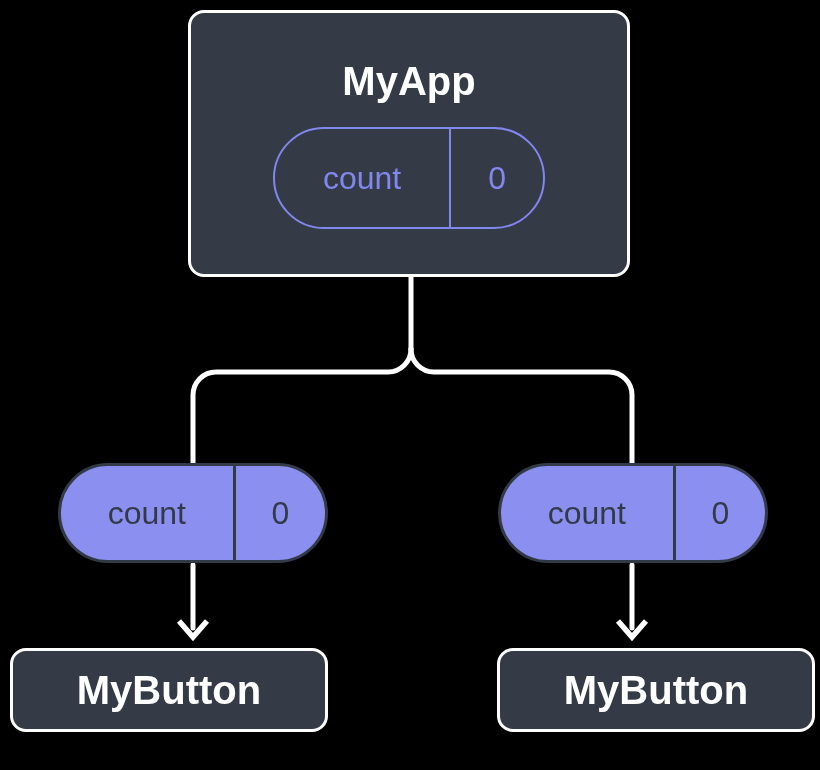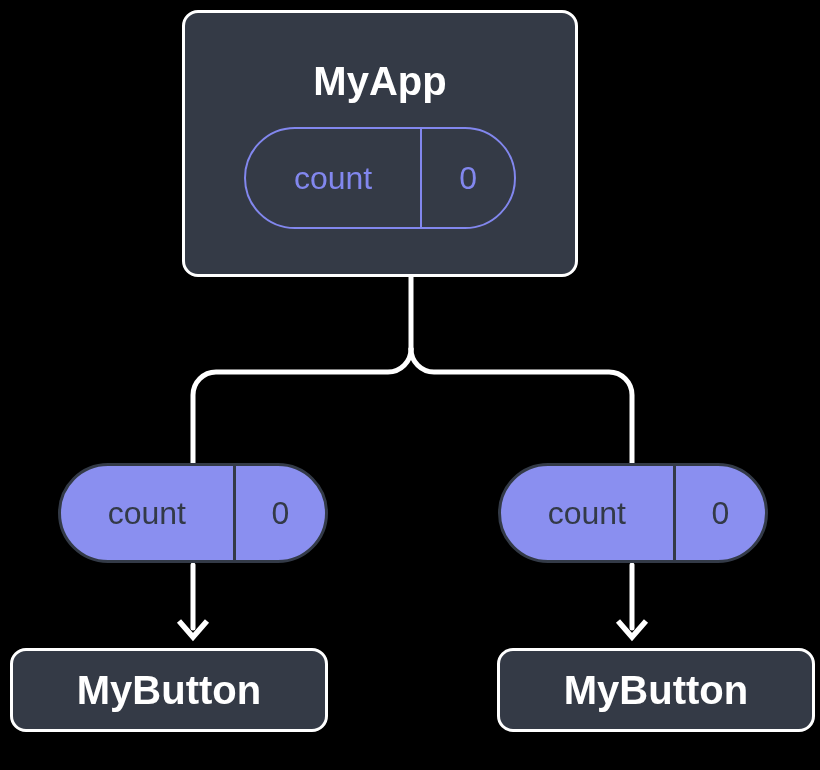--- a/index.html
+++ b/index.html
@@ -40,23 +40,23 @@
     box-sizing: border-box;
     background: var(--node-fill, #343a46);
     border: 3px solid var(--line-white, #ffffff);
     border-radius: 16px;
     display: flex;
     flex-direction: column;
     align-items: center;
     color: var(--text-white, #ffffff);
   }
   .root-node {
-    left: 182px;
+    left: 188px;
     top: 10px;
-    width: 396px;
+    width: 442px;
     height: 267px;
     padding-top: 44px;
   }
   .node-title {
     font-size: 40px;
     font-weight: 600;
     line-height: 48px;
     white-space: nowrap;
   }
   .pill {

